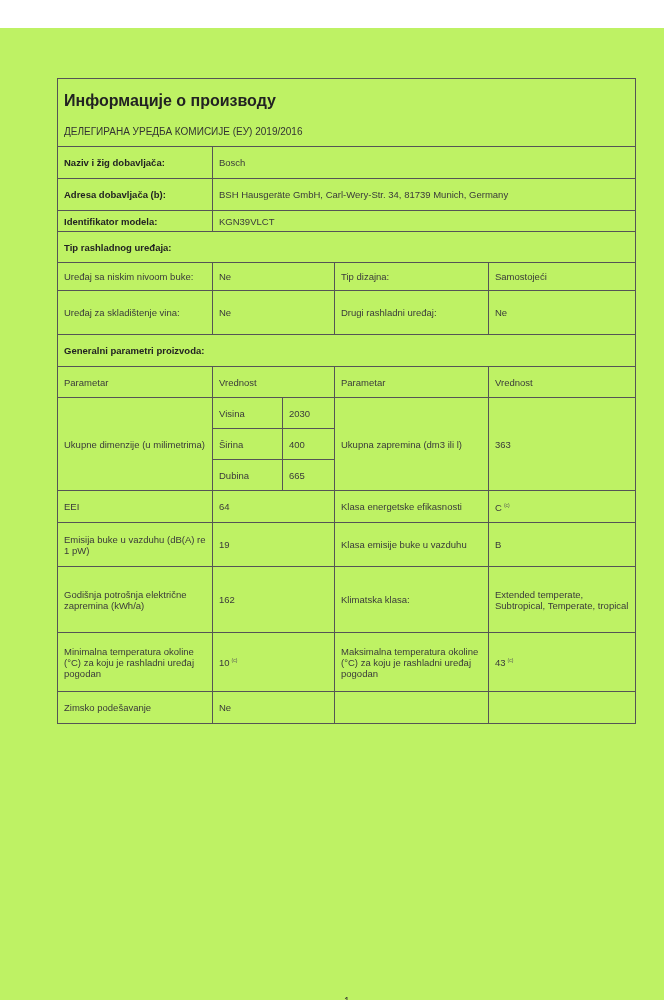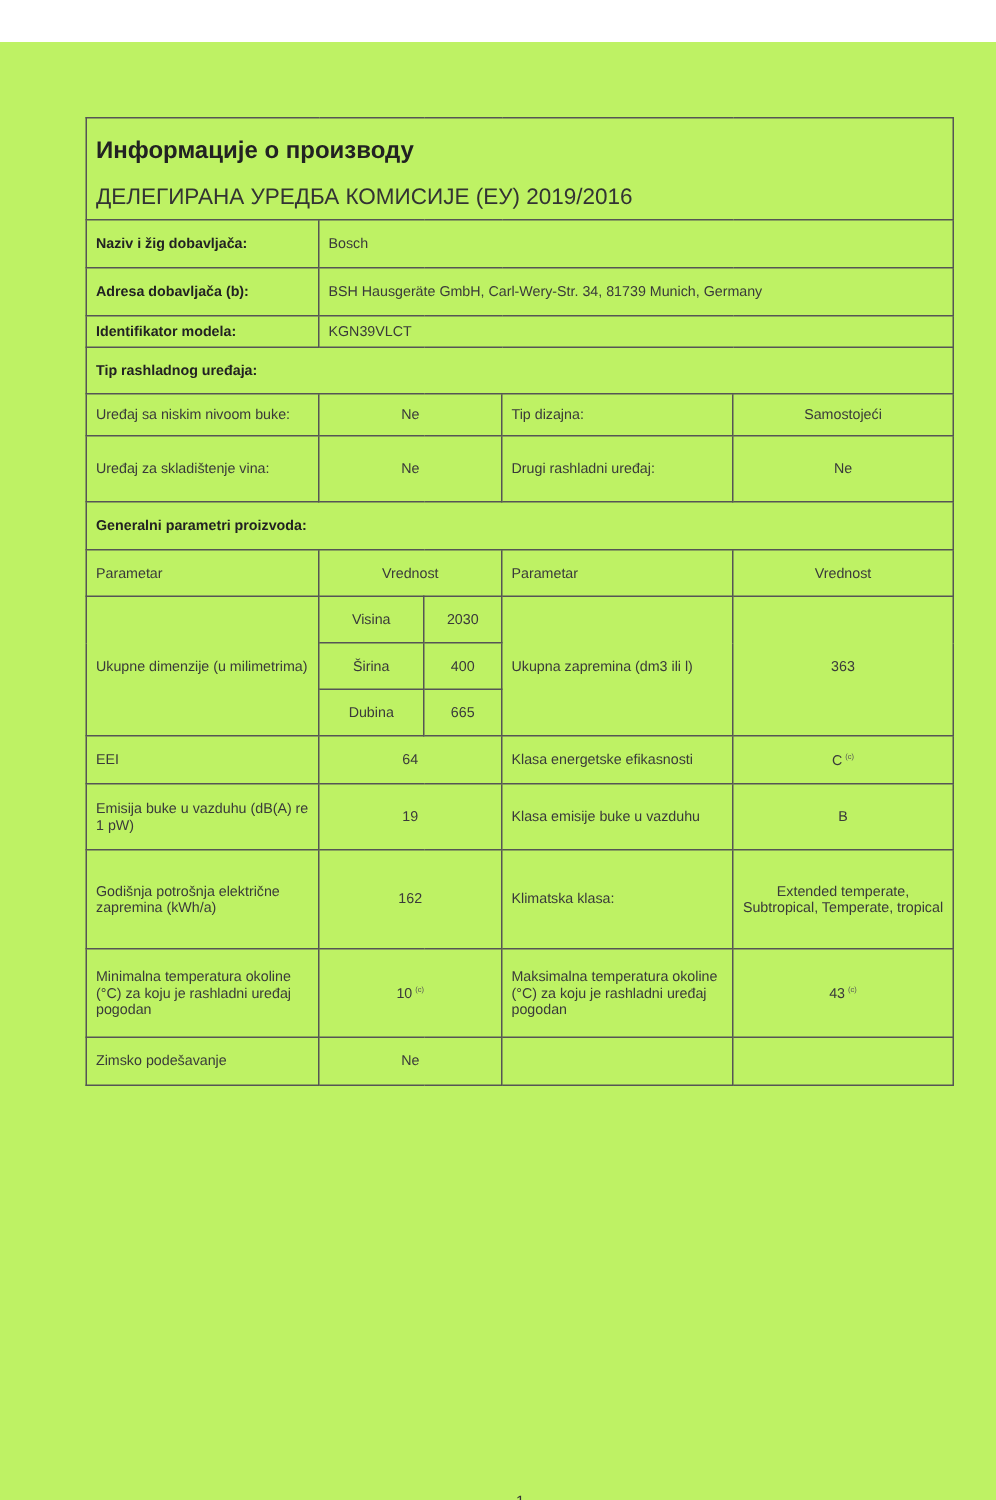--- a/index.html
+++ b/index.html
@@ -10,23 +10,23 @@
     position: absolute; left: 57px; top: 50px; width: 578px;
     border-collapse: collapse; table-layout: fixed;
     font-size: 9.5px; color: #3a3a3a;
   }
   table.info td {
     border: 1.5px solid #555555; padding: 0 6px; vertical-align: middle;
     line-height: 11px;
   }
   .title-cell { padding-top: 6px !important; }
   .title { font-size: 16px; font-weight: bold; color: #222; line-height: 22px; padding-top: 2px; }
-  .subtitle { font-size: 15px; color: #333; margin-top: 14px; padding-bottom: 7px; }
+  .subtitle { font-size: 10px; color: #333; margin-top: 14px; padding-bottom: 7px; }
   .bold { font-weight: bold; color: #222; }
-  .center { text-align: center; }
+  .center { }
   sup.note { font-size: 5px; vertical-align: super; margin-left: 2px; color: #555; }
   .footer-page { position: absolute; left: 344px; top: 968px; font-size: 10px; color: #333; }
   .footer-date { position: absolute; left: 575px; top: 1024px; font-size: 10px; color: #333; }
 </style>
 </head>
 <body>
 
 <div class="page">
   <table class="info">
     <colgroup>

